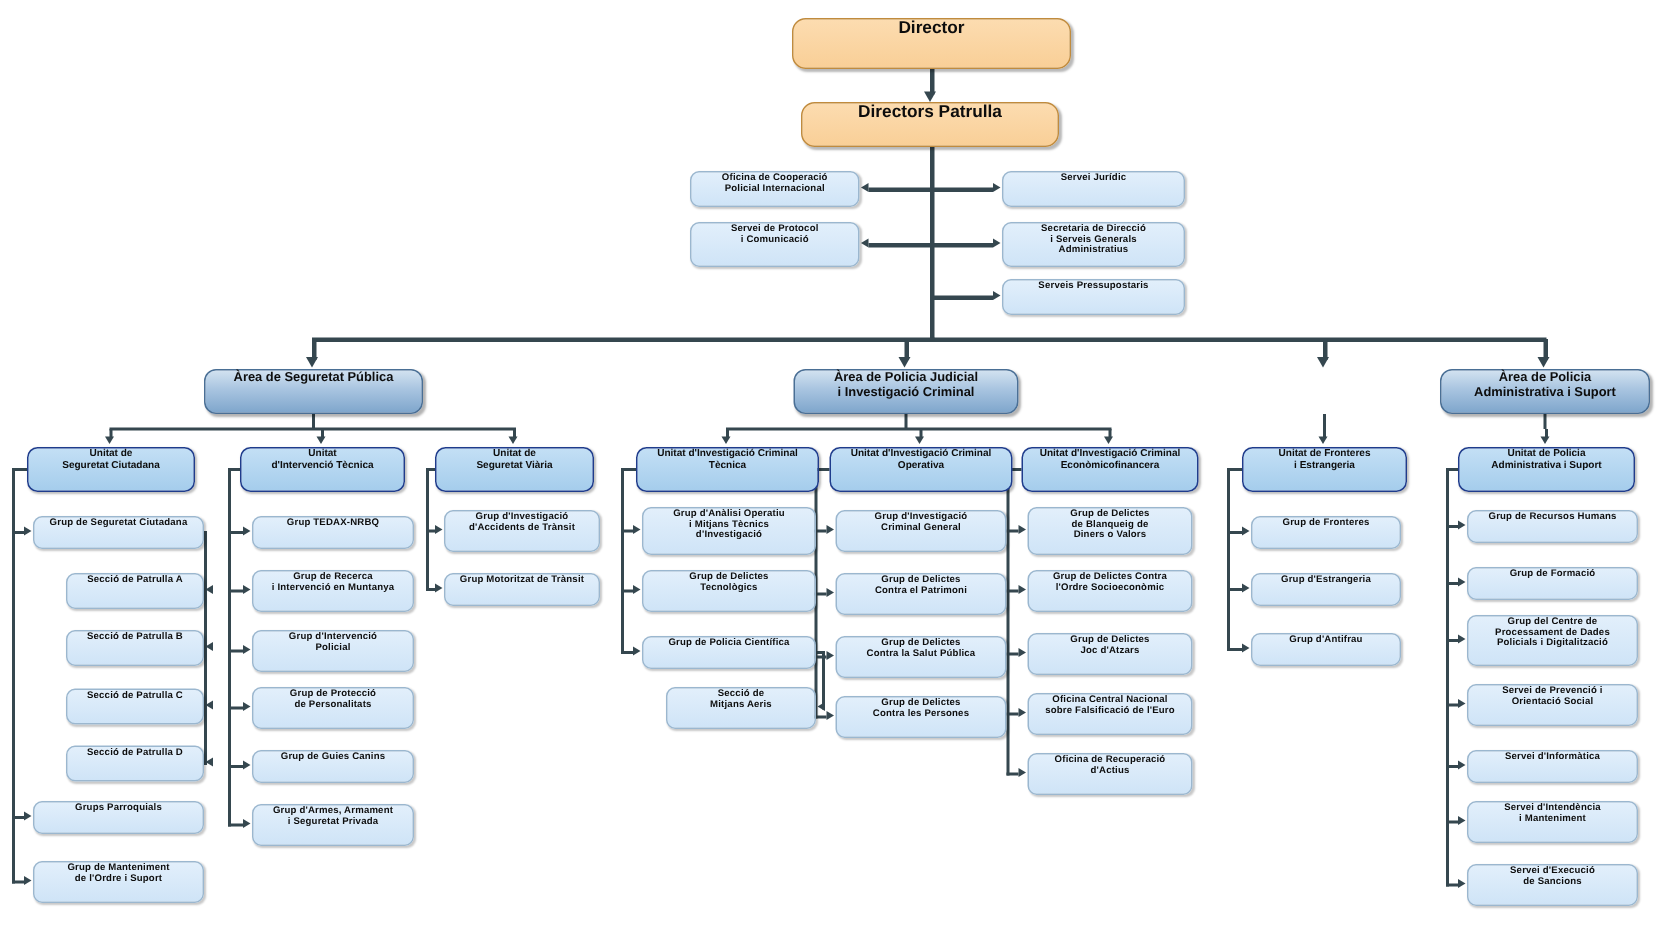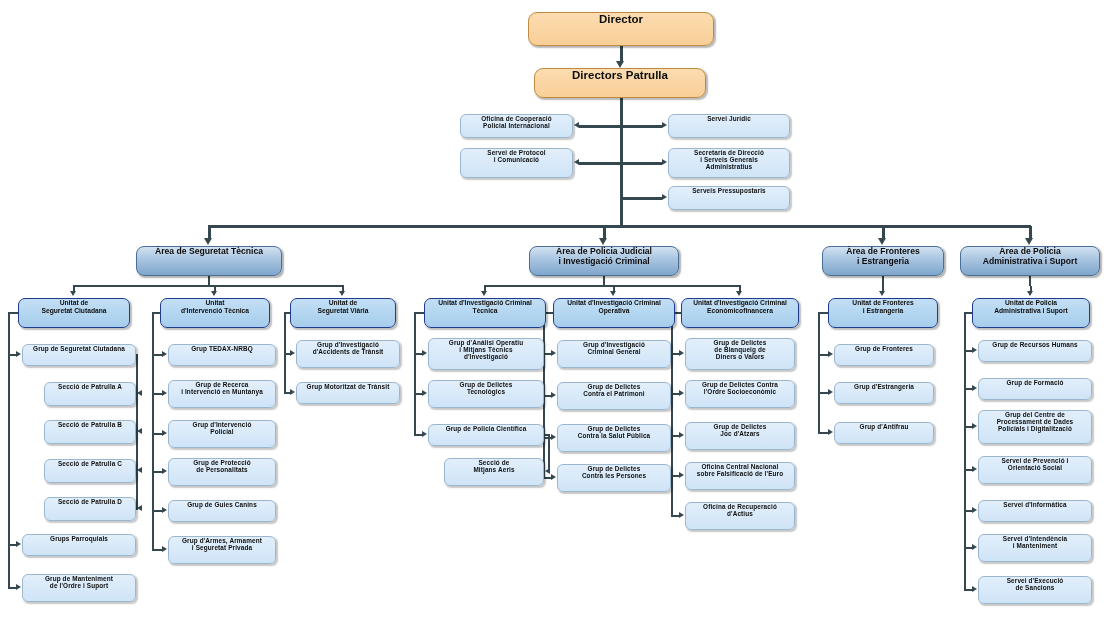--- a/index.html
+++ b/index.html
@@ -90,32 +90,29 @@
     <div class="node n-leaf" style="left: 668px; top: 186px; width: 122px; height: 24px;">
       <span>Serveis Pressupostaris</span>
     </div>
     <div class="ln lnh ln-thick" style="left: 622px; top: 197px; width: 40px;"></div>
     <div class="arw arw-r" style="left: 662px; top: 194px;"></div>
     <div class="ln lnh ln-thick" style="left: 208px; top: 225px; width: 823px;"></div>
     <div class="ln lnv ln-thick" style="left: 620px; top: 225px; height: 2px;"></div>
     <div class="ln lnv ln-thick" style="left: 208px; top: 226px; height: 14px;"></div>
     <div class="arw arw-d arw-big" style="left: 204px; top: 238px;"></div>
     <div class="node n-area" style="left: 136px; top: 246px; width: 146px; height: 30px;">
-      <span>Àrea de Seguretat Tècnica</span>
+      <span>Àrea de Seguretat Pública</span>
     </div>
     <div class="ln lnv ln-thick" style="left: 603px; top: 226px; height: 14px;"></div>
     <div class="arw arw-d arw-big" style="left: 599px; top: 238px;"></div>
     <div class="node n-area" style="left: 529px; top: 246px; width: 150px; height: 30px;">
       <span>Àrea de Policia Judicial<br>i Investigació Criminal</span>
     </div>
     <div class="ln lnv ln-thick" style="left: 882px; top: 226px; height: 14px;"></div>
     <div class="arw arw-d arw-big" style="left: 878px; top: 238px;"></div>
-    <div class="node n-area" style="left: 822px; top: 246px; width: 122px; height: 30px;">
-      <span>Àrea de Fronteres<br>i Estrangeria</span>
-    </div>
     <div class="ln lnv ln-thick" style="left: 1029px; top: 226px; height: 14px;"></div>
     <div class="arw arw-d arw-big" style="left: 1025px; top: 238px;"></div>
     <div class="node n-area" style="left: 960px; top: 246px; width: 140px; height: 30px;">
       <span>Àrea de Policia<br>Administrativa  i Suport</span>
     </div>
     <div class="node n-unit" style="left: 18px; top: 298px; width: 112px; height: 30px;">
       <span>Unitat de<br>Seguretat Ciutadana</span>
     </div>
     <div class="node n-unit" style="left: 160px; top: 298px; width: 110px; height: 30px;">
       <span>Unitat<br>d'Intervenció Tècnica</span>

